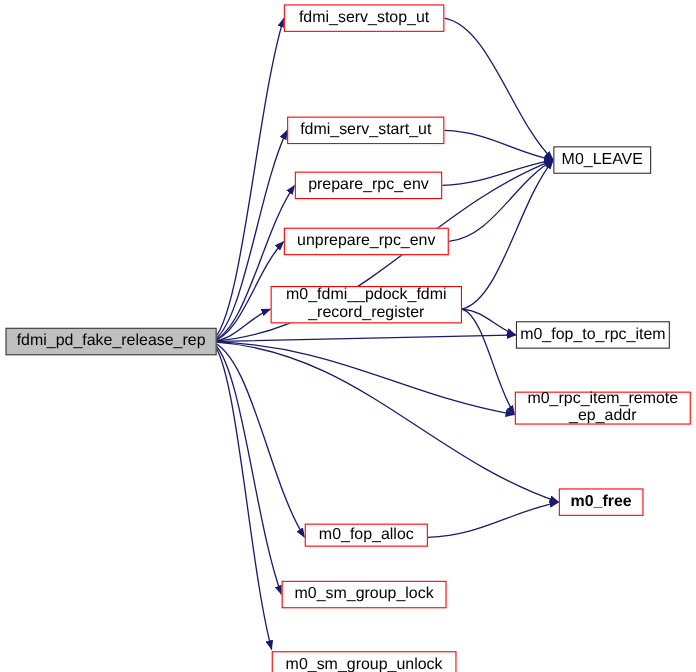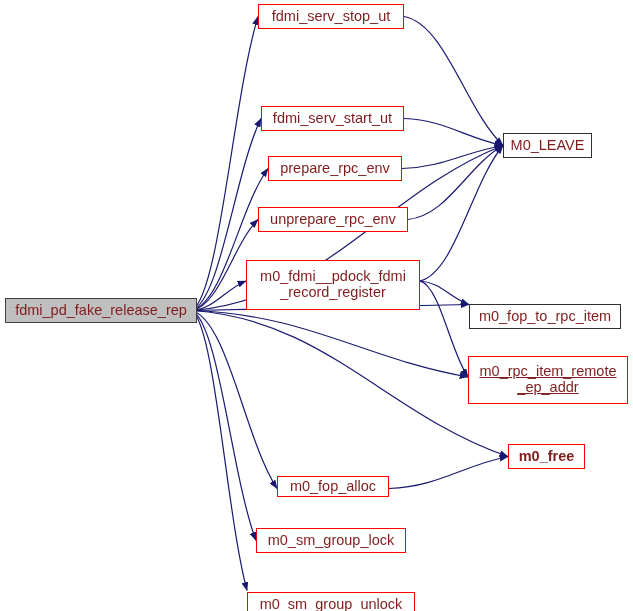--- a/index.html
+++ b/index.html
@@ -28,21 +28,21 @@
     position: absolute;
     box-sizing: border-box;
     display: flex;
     align-items: center;
     justify-content: center;
     text-align: center;
     line-height: 1.08;
     white-space: pre;
     background: #ffffff;
     border: 1px solid #ff0000;
-    color: #7f1d1d;
+    color: #000000;
     font-size: 14.5px;
     letter-spacing: 0px;
     z-index: 5;
   }
   .node.leaf {
     border: 1px solid #303030;
   }
   .node.root {
     background: #bfbfbf;
     border: 1px solid #404040;
@@ -84,24 +84,24 @@
         <path d="M 420 281 C 440.16 286.76, 449.76 350.12, 468 377" fill="none" stroke="#191970" stroke-width="1.2" marker-end="url(#arrowhead)"></path>
         <path d="M 389 488.5 C 438.98 486.58, 462.78 465.46, 508 456.5" fill="none" stroke="#191970" stroke-width="1.2" marker-end="url(#arrowhead)"></path>
       </g>
   </svg>
   <div id="nodes">
       <div class="node root" style="left: 5px; top: 298px; width: 192px; height: 25px;"><span class="node-label">fdmi_pd_fake_release_rep</span></div>
       <div class="node" style="left: 258px; top: 4px; width: 146px; height: 25px;"><span class="node-label">fdmi_serv_stop_ut</span></div>
       <div class="node" style="left: 261px; top: 106px; width: 143px; height: 25px;"><span class="node-label">fdmi_serv_start_ut</span></div>
       <div class="node" style="left: 268px; top: 156px; width: 134px; height: 25px; text-align: center;"><span class="node-label">prepare_rpc_env</span></div>
       <div class="node" style="left: 258px; top: 207px; width: 150px; height: 25px;"><span class="node-label">unprepare_rpc_env</span></div>
-      <div class="node" style="left: 246px; top: 260px; width: 174px; height: 50px; align-items: center;"><span class="node-label">m0_fdmi__pdock_fdmi
+      <div class="node" style="left: 246px; top: 260px; width: 174px; height: 34px; align-items: center;"><span class="node-label">m0_fdmi__pdock_fdmi
 _record_register</span></div>
       <div class="node" style="left: 277px; top: 476px; width: 112px; height: 21px;"><span class="node-label">m0_fop_alloc</span></div>
       <div class="node" style="left: 256px; top: 528px; width: 150px; height: 25px;"><span class="node-label">m0_sm_group_lock</span></div>
       <div class="node" style="left: 247px; top: 592px; width: 168px; height: 25px;"><span class="node-label">m0_sm_group_unlock</span></div>
       <div class="node leaf" style="left: 503px; top: 133px; width: 89px; height: 25px;"><span class="node-label">M0_LEAVE</span></div>
-      <div class="node leaf" style="left: 469px; top: 292px; width: 152px; height: 25px; margin-top: 12px;"><span class="node-label">m0_fop_to_rpc_item</span></div>
-      <div class="node" style="left: 468px; top: 356px; width: 160px; height: 48px; text-decoration: underline;"><span class="node-label">m0_rpc_item_remote
+      <div class="node leaf" style="left: 469px; top: 292px; width: 140px; height: 25px;"><span class="node-label">m0_fop_to_rpc_item</span></div>
+      <div class="node" style="left: 468px; top: 356px; width: 160px; height: 30px;"><span class="node-label">m0_rpc_item_remote
 _ep_addr</span></div>
       <div class="node" style="left: 508px; top: 444px; width: 77px; height: 25px; font-weight: bold;"><span class="node-label">m0_free</span></div>
     </div>
 </div>
 
 </body></html>

